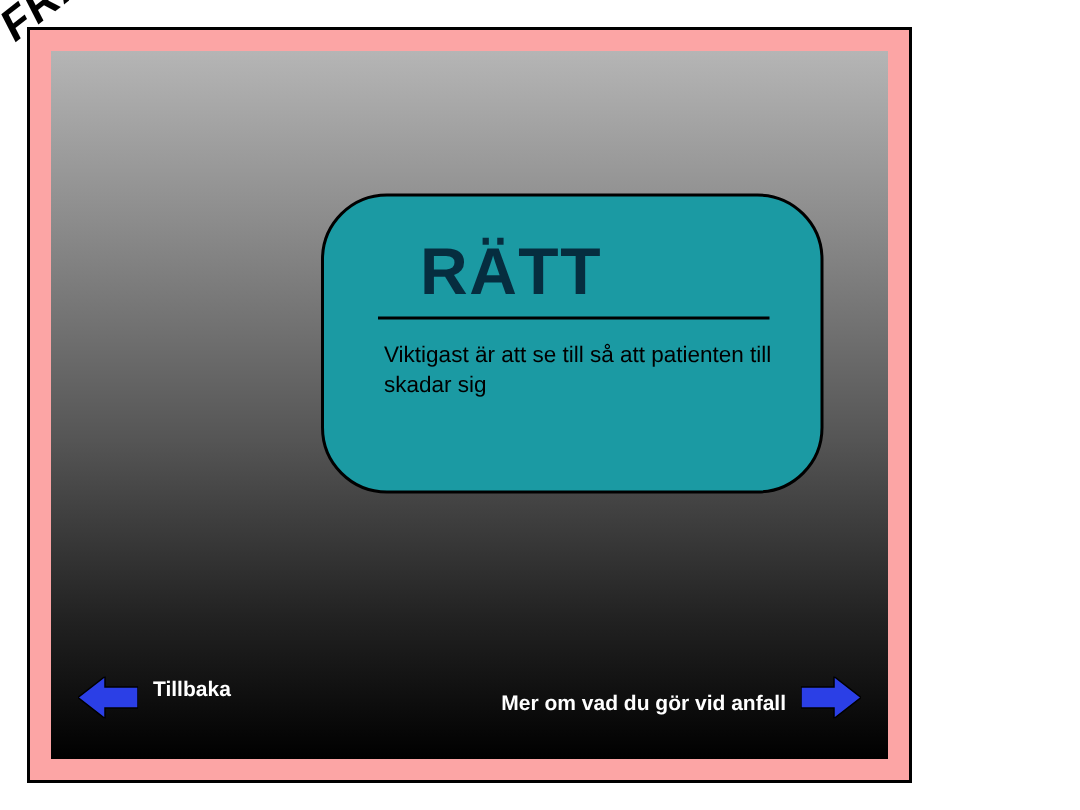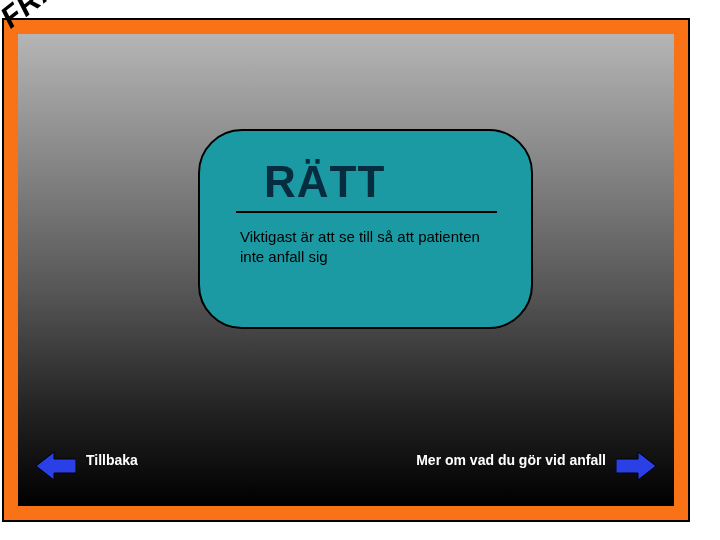--- a/index.html
+++ b/index.html
@@ -6,26 +6,26 @@
   body {
     width: 720px;
     height: 540px;
     background: #fff;
     font-family: Arial, Helvetica, sans-serif;
     overflow: hidden;
     position: relative;
   }
   .outer-frame {
     position: absolute;
-    left: 2px;
+    left: 18px;
     top: 18px;
-    width: 688px;
+    width: 590px;
     height: 504px;
     border: 2px solid #000;
-    background: #f97316;
+    background: #fca5a5;
   }
   .inner-panel {
     position: absolute;
     left: 14px;
     top: 14px;
     right: 14px;
     bottom: 14px;
     background: linear-gradient(to bottom,
       #b5b5b5 0%,
       #8a8a8a 25%,
@@ -85,20 +85,21 @@
     display: flex;
     align-items: flex-start;
     gap: 10px;
     cursor: pointer;
   }
   .nav-forward {
     position: absolute;
     right: 18px;
     bottom: 22px;
     display: flex;
+    align-items: center;
     gap: 10px;
     cursor: pointer;
   }
   .nav-label {
     font-size: 14px;
     font-weight: bold;
     color: #fff;
   }
   .arrow-left, .arrow-right {
     width: 40px;
@@ -107,21 +108,21 @@
 </style>
 </head>
 <body>
 
 <div class="outer-frame">
   <div class="inner-panel">
 
     <div class="answer-card">
       <div class="answer-title">RÄTT</div>
       <div class="title-rule"></div>
-      <div class="answer-body">Viktigast är att se till så att patienten inte anfall sig</div>
+      <div class="answer-body">Viktigast är att se till så att patienten till skadar sig</div>
     </div>
 
     <div class="nav-back">
       <span>
         <svg class="arrow-left" viewBox="0 0 40 28">
           <polygon points="0,14 18,0 18,7 40,7 40,21 18,21 18,28" fill="#2b3fe6" stroke="#000" stroke-width="1"></polygon>
         </svg>
       </span>
       <span class="nav-label">Tillbaka</span>
     </div>

